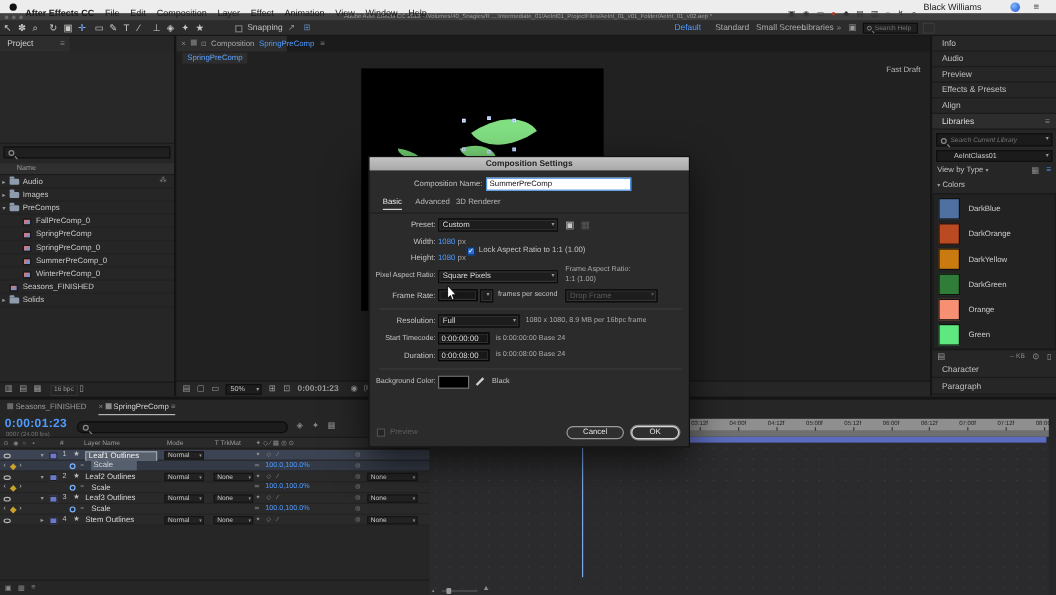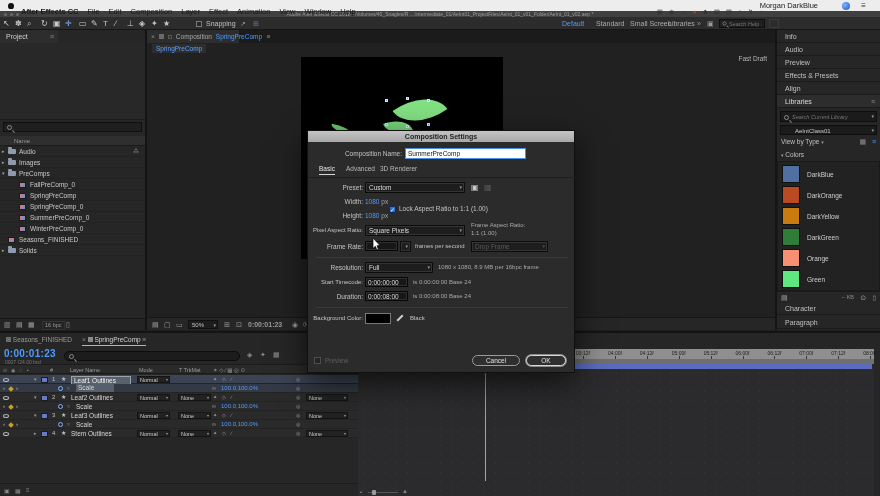--- a/index.html
+++ b/index.html
@@ -92,21 +92,21 @@
 </style>
 </head>
 <body>
 
 <div id="app">
 
   <div id="menubar">
     <span class="abs" style="left:8px;top:2.5px;width:6px;height:6.5px;background:#111;border-radius:50% 50% 46% 46%"></span>
     <span id="menu-items" class="abs" style="left:21px;top:0;white-space:nowrap"><span class="mitem b">After Effects CC</span><span class="mitem">File</span><span class="mitem">Edit</span><span class="mitem">Composition</span><span class="mitem">Layer</span><span class="mitem">Effect</span><span class="mitem">Animation</span><span class="mitem">View</span><span class="mitem">Window</span><span class="mitem">Help</span></span>
     <span id="status-icons" class="abs" style="right:116px;top:0;white-space:nowrap"><span class="sicon">▣</span><span class="sicon">◉</span><span class="sicon">▭</span><span class="sicon" style="color: rgb(168, 57, 44);">●</span><span class="sicon">◆</span><span class="sicon">▤</span><span class="sicon">▥</span><span class="sicon">○</span><span class="sicon">↯</span><span class="sicon">∩</span></span>
-    <span class="abs" style="right:62px;top:0;font-size:7.5px;line-height:11px;color:#1a1a1a">Morgan DarkBlue</span>
+    <span class="abs" style="right:62px;top:0;font-size:7.5px;line-height:11px;color:#1a1a1a">Black Williams</span>
 
     <span class="abs" style="right:30px;top:1.5px;width:8px;height:8px;border-radius:50%;background:radial-gradient(circle at 35% 35%,#7db9ff,#1d4fd0)"></span>
     <span class="abs" style="right:14px;top:0;font-size:8px;line-height:11px;color:#333">≡</span>
   </div>
 
   <div id="titlebar">
     <span class="tl-dot" style="left:4px"></span>
     <span class="tl-dot" style="left:10px"></span>
     <span class="tl-dot" style="left:16px"></span>
     <span id="wintitle">Adobe After Effects CC 2018 - /Volumes/40_Snagles/R ...:Intermediate_01/AeInt01_ProjectFiles/AeInt_01_v01_Folder/AeInt_01_v02.aep *</span>

